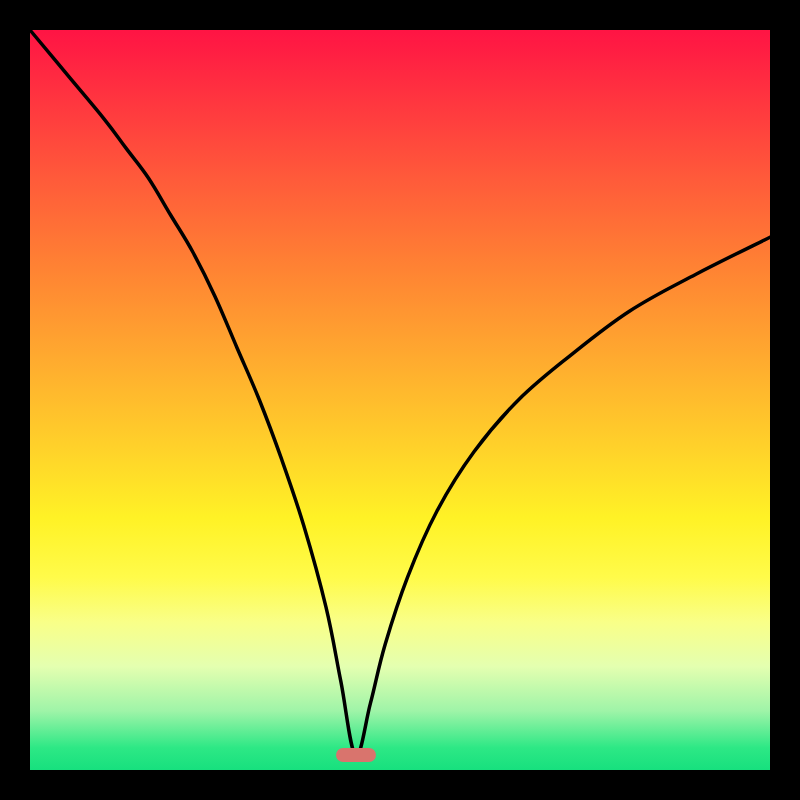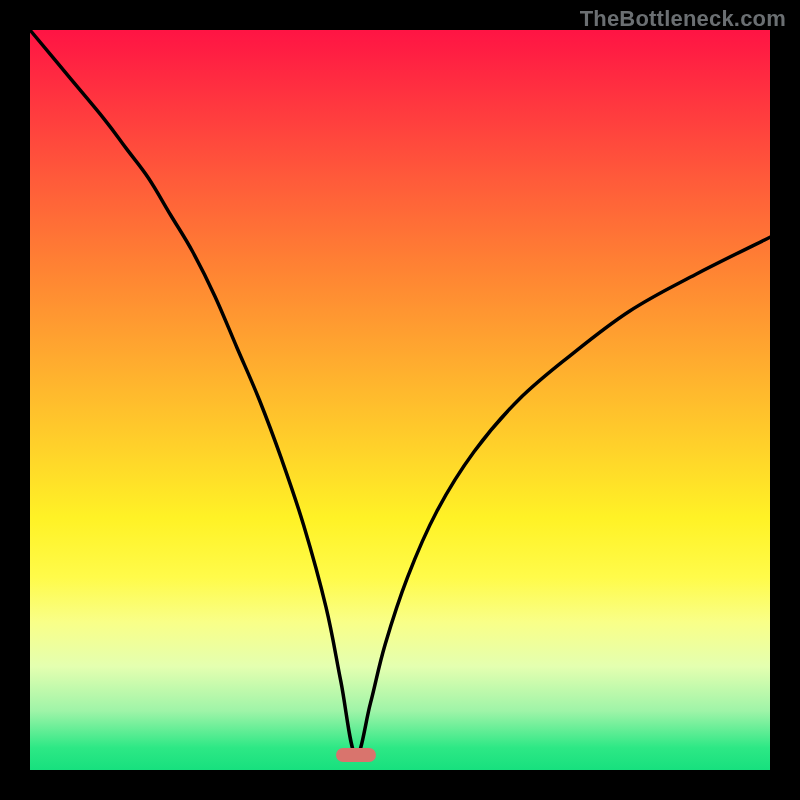--- a/index.html
+++ b/index.html
@@ -64,21 +64,20 @@
     width: 40px;
     height: 14px;
     border-radius: 10px;
     background: #d9746d;
   }
 </style>
 </head>
 <body>
 
 <div class="frame">
-  <div class="watermark">TheBottleneck.com</div>
 
   <div class="plot">
     <svg class="curve" viewBox="0 0 740 740" preserveAspectRatio="none">
       <path fill="none" stroke="#000" stroke-width="3.5" stroke-linecap="round" stroke-linejoin="round" d="M 0.0 0.0 C 6.7 8.0, 23.7 28.4, 37.0 44.4 C 50.3 60.4, 63.3 75.5, 74.0 88.8 C 84.7 102.1, 88.2 107.7, 96.2 118.4 C 104.2 129.1, 110.4 136.0, 118.4 148.0 C 126.4 160.0, 132.6 171.7, 140.6 185.0 C 148.6 198.3, 154.8 207.3, 162.8 222.0 C 170.8 236.7, 177.0 249.1, 185.0 266.4 C 193.0 283.7, 199.2 299.6, 207.2 318.2 C 215.2 336.8, 221.4 350.0, 229.4 370.0 C 237.4 390.0, 243.6 406.6, 251.6 429.2 C 259.6 451.8, 265.8 469.2, 273.8 495.8 C 281.8 522.4, 289.3 549.2, 296.0 577.2 C 302.7 605.2, 305.5 624.6, 310.8 651.2 C 316.1 677.8, 320.3 721.2, 325.6 725.2 C 330.9 729.2, 335.1 693.4, 340.4 673.4 C 345.7 653.4, 348.5 636.8, 355.2 614.2 C 361.9 591.6, 368.1 571.6, 377.4 547.6 C 386.7 523.6, 395.0 503.6, 407.0 481.0 C 419.0 458.4, 429.3 441.8, 444.0 421.8 C 458.7 401.8, 471.1 387.3, 488.4 370.0 C 505.7 352.7, 520.2 341.6, 540.2 325.6 C 560.2 309.6, 576.8 295.9, 599.4 281.2 C 622.0 266.5, 640.7 257.5, 666.0 244.2 C 691.3 230.9, 726.7 213.9, 740.0 207.2"></path>
     </svg>
     <div class="pill" style="left: 305.6px; top: 718.2px; background: rgb(217, 116, 109);"></div>
   </div>
 </div>
 
 </body></html>

